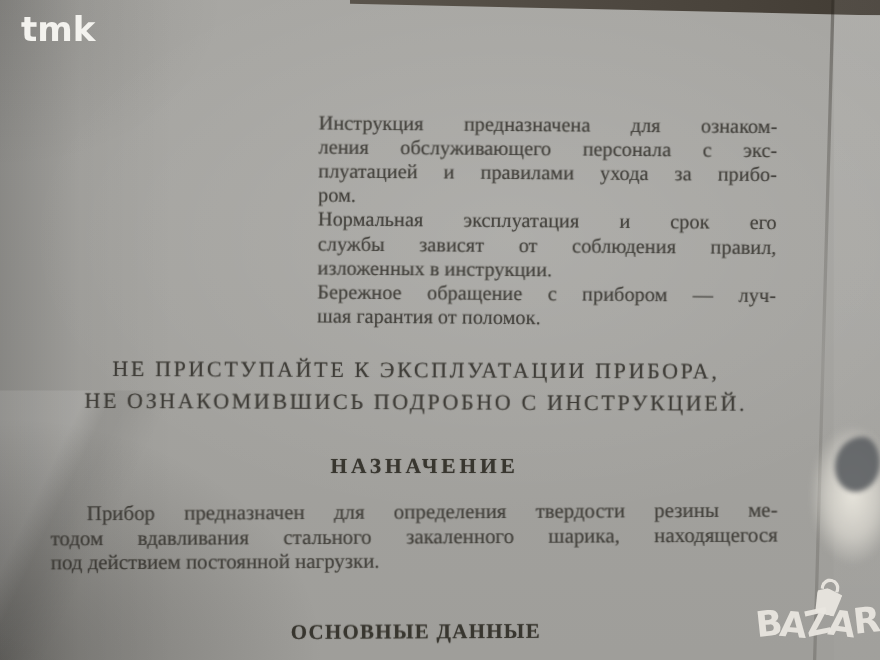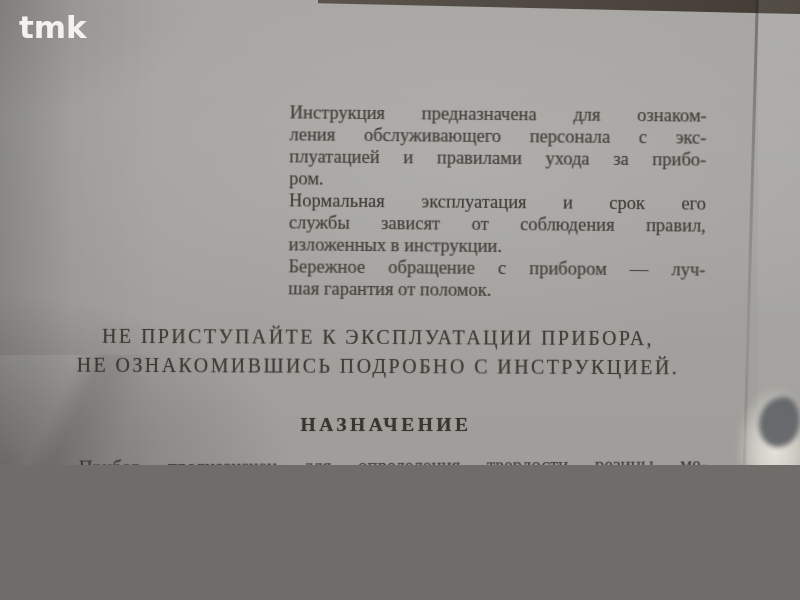--- a/index.html
+++ b/index.html
@@ -1,17 +1,17 @@
 <!DOCTYPE html>
 <html><head>
 <meta charset="utf-8">
 <style>
   html,body { margin:0; padding:0; background:#6e6d6a; }
   .photo {
-    position:relative; width:800px; height:465px; overflow:hidden;
+    position:relative; width:800px; height:600px; overflow:hidden;
     background:
       radial-gradient(90% 70% at 58% 36%, rgba(255,255,255,0.11), rgba(255,255,255,0) 62%),
       linear-gradient(to right, rgba(0,0,0,0.17), rgba(0,0,0,0.04) 9%, rgba(0,0,0,0) 20%),
       linear-gradient(to bottom, rgba(255,255,255,0.04), rgba(0,0,0,0.03)),
       #a4a39f;
     font-family:"Liberation Serif","DejaVu Serif",serif;
     color:#44423d;
   }
   
   .top-edge { position:absolute; left:318px; top:0; width:482px; height:14px;

